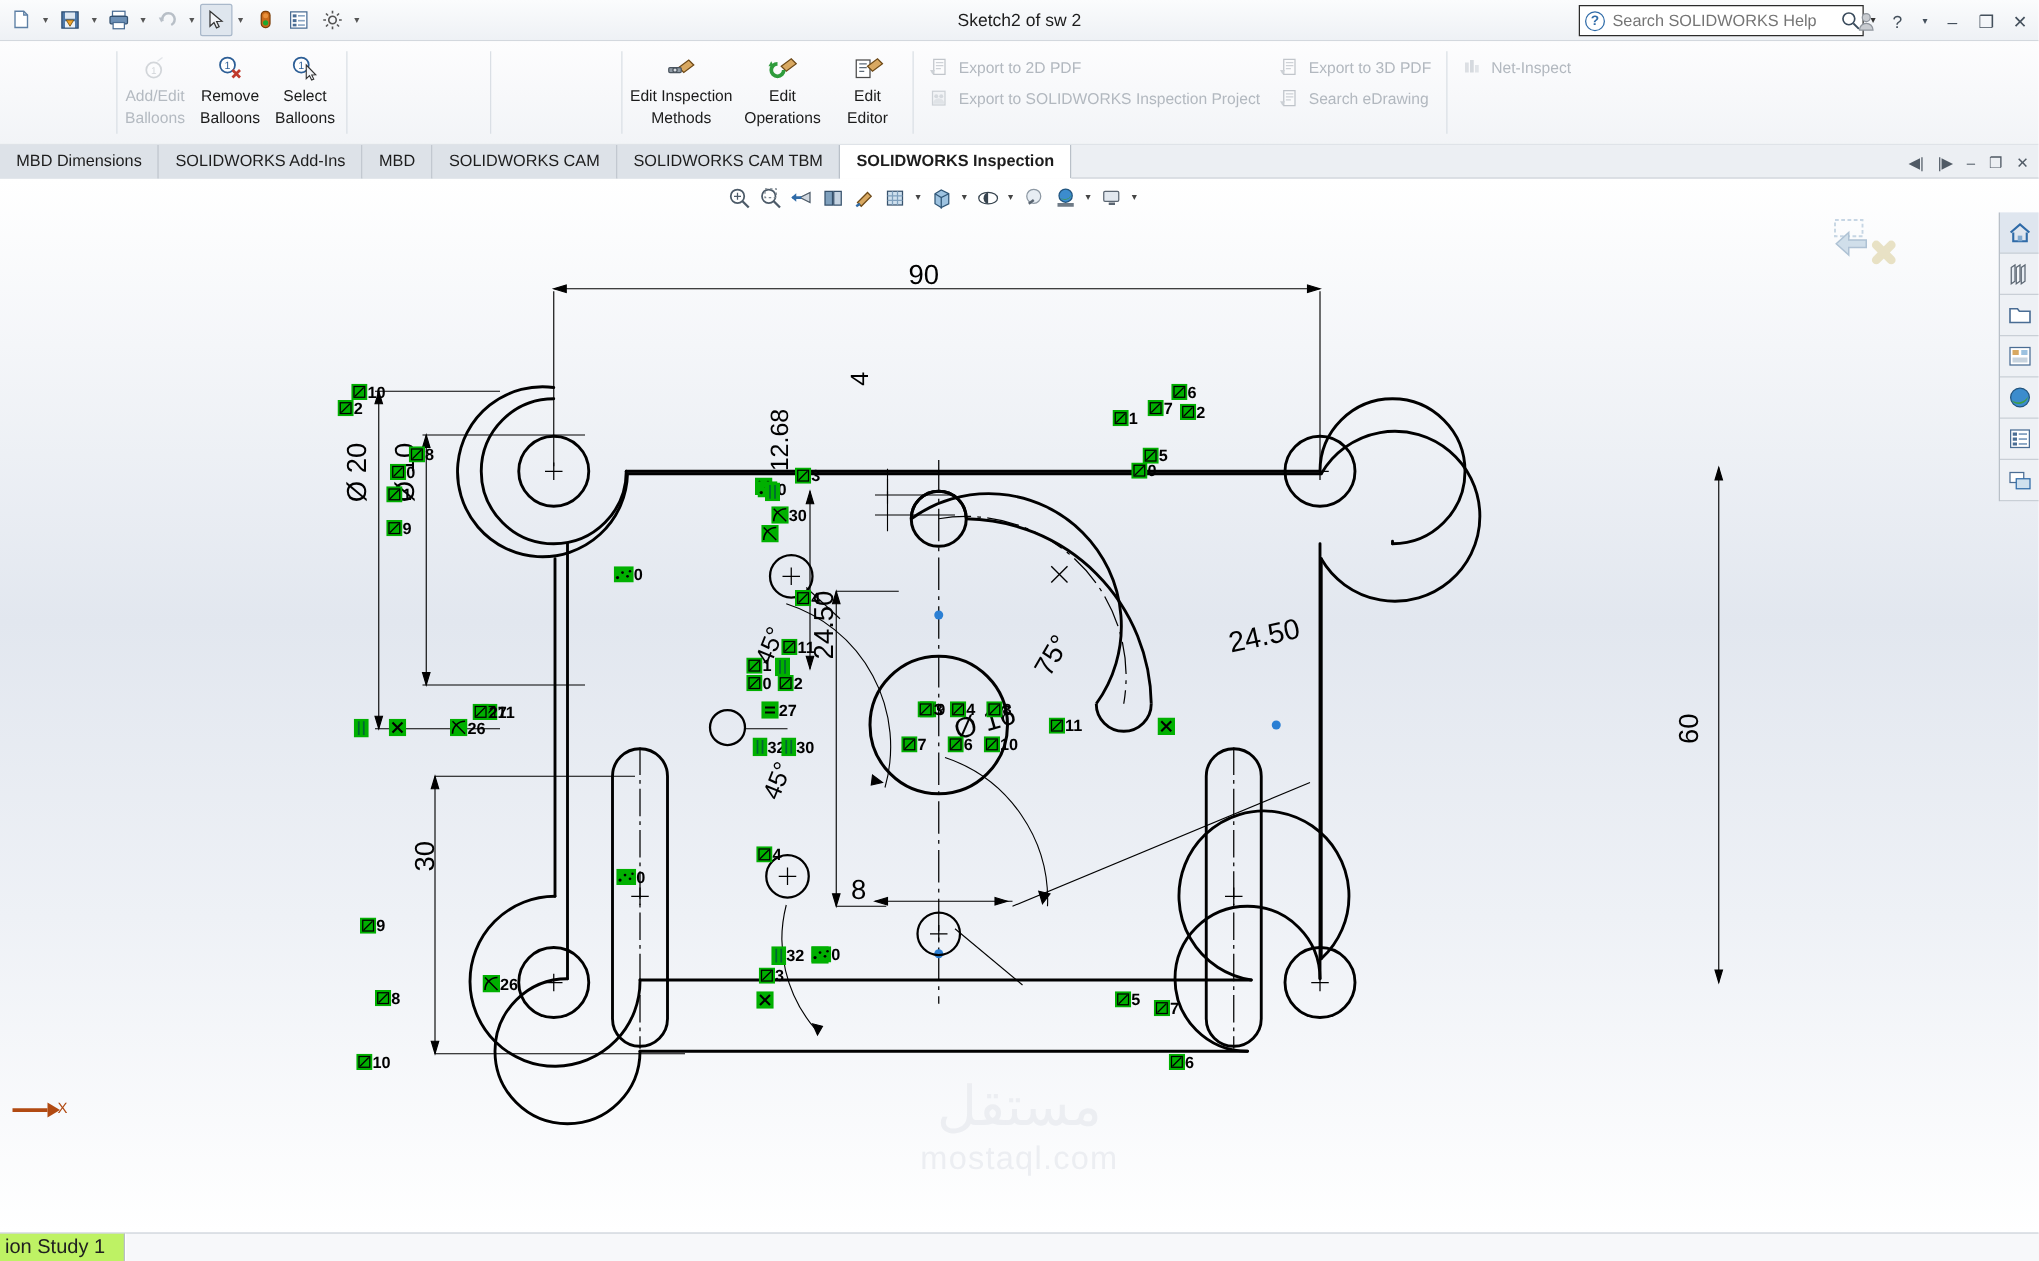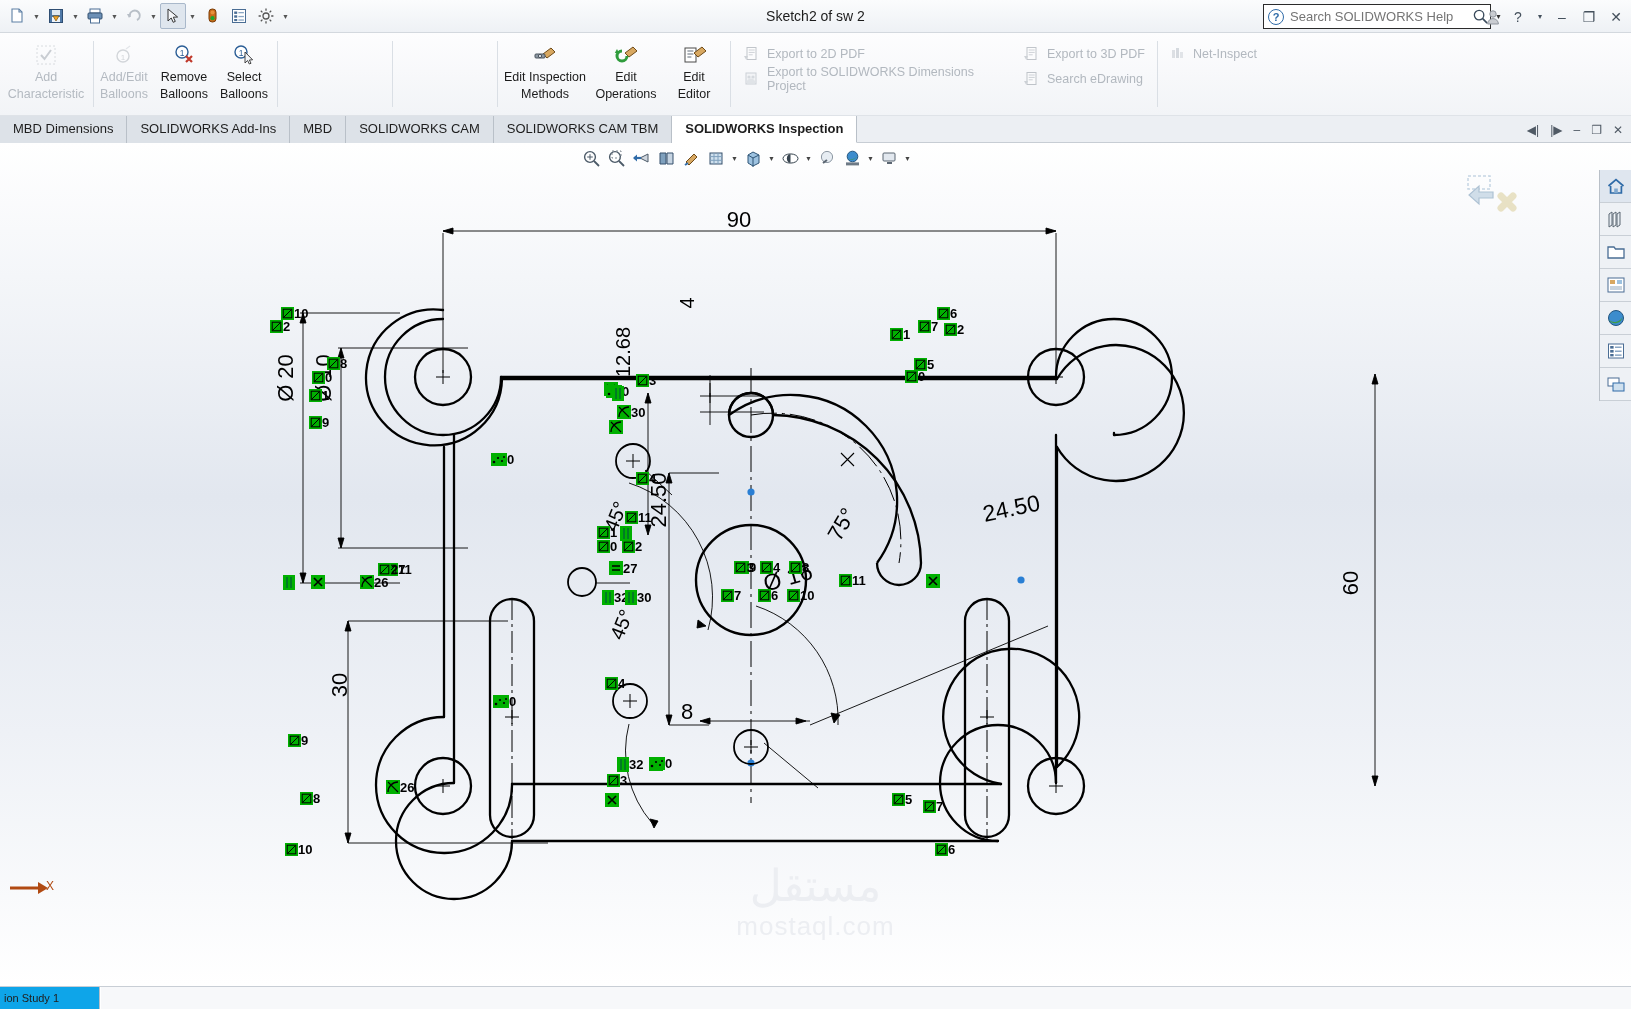--- a/index.html
+++ b/index.html
@@ -114,22 +114,22 @@
   .wm-en { font-size:26px; color:#eceef2; letter-spacing:1px; }
 
   .origin-mark { position:absolute; left:8px; top:733px; }
 
   
   .statusbar {
     position:absolute; left:0; bottom:0; width:1631px; height:23px;
     background:#f0f2f5; border-top:1px solid #c8ced5; display:flex; align-items:stretch;
   }
   .sb-tab {
-    width:100px; height:22px; line-height:22px; font-size:11px; color:#202020;
-    background:#0ea5e9; border-right:1px solid #b8bfc7; padding-left:4px;
+    width:100px; height:22px; line-height:22px; font-size:16px; color:#202020;
+    background:#bef264; border-right:1px solid #b8bfc7; padding-left:4px;
     overflow:hidden; white-space:nowrap;
   }
   .sb-rest { flex:1; background:#f7f8fa; border-left:1px solid #fff; }
 
   svg { display:block; }
   text { font-family:"Liberation Sans", sans-serif; }
 </style>
 </head>
 <body>
 <div id="app">
@@ -224,32 +224,20 @@
     <span class="sys-btn">?</span>
     <span class="sys-btn" style="font-size:8px;width:8px">▾</span>
     <span class="sys-btn">–</span>
     <span class="sys-btn">❐</span>
     <span class="sys-btn">✕</span>
   </div>
 </div>
 
 <div class="ribbon">
 
-  <div class="rgroup" style="left:0px;">
-    <div class="rbtn disabled">
-      <span class="ico">
-        <svg width="24" height="24" viewBox="0 0 24 24">
-          <rect x="3" y="3" width="18" height="18" fill="none" stroke="#9aa2ab" stroke-dasharray="2 2"></rect>
-          <path d="M7 12 l3.5 4 L17 7" fill="none" stroke="#6f7a86" stroke-width="2"></path>
-        </svg>
-      </span>
-      <span>Add</span>
-      <span>Characteristic</span>
-    </div>
-  </div>
   <div class="rsep" style="left:93px"></div>
 
   <div class="rgroup" style="left:94px;">
     <div class="rbtn disabled" style="width:60px">
       <span class="ico">
         <svg width="24" height="24" viewBox="0 0 24 24">
           <circle cx="11" cy="13" r="6" fill="#fff" stroke="#8a929b" stroke-width="1.4"></circle>
           <text x="11" y="16.5" font-size="8" text-anchor="middle" fill="#8a929b">1</text>
           <path d="M14 6 l4 -3" stroke="#b5bcc4" stroke-width="1.2"></path>
         </svg>
@@ -336,21 +324,21 @@
     </div>
     <div class="rsmall">
       <span class="ico">
         <svg width="16" height="16" viewBox="0 0 16 16">
               <rect x="3" y="2" width="10" height="11" fill="#eceff2" stroke="#9aa2ab"></rect>
               <circle cx="6" cy="6" r="1.6" fill="#aeb5bd"></circle>
               <circle cx="10" cy="6" r="1.6" fill="#aeb5bd"></circle>
               <path d="M3.4 12 a2.8 2.8 0 0 1 9 0" fill="#c5cbd2"></path>
             </svg>
       </span>
-      <span>Export to SOLIDWORKS Dimensions Project</span>
+      <span>Export to SOLIDWORKS Inspection Project</span>
     </div>
   </div>
 
   <div style="position:absolute; left:1020px; top:8px; width:140px;text-align:center;">
     <div class="rsmall">
       <span class="ico">
         <svg width="16" height="16" viewBox="0 0 16 16">
               <rect x="4" y="1.5" width="9" height="12" fill="#fff" stroke="#7c858f"></rect>
               <path d="M5.7 4h6M5.7 6.4h6M5.7 8.8h4" stroke="#9aa2ab"></path>
               <path d="M1 10 l4 0 l-2 3.5 z" fill="#9aa2ab"></path>

